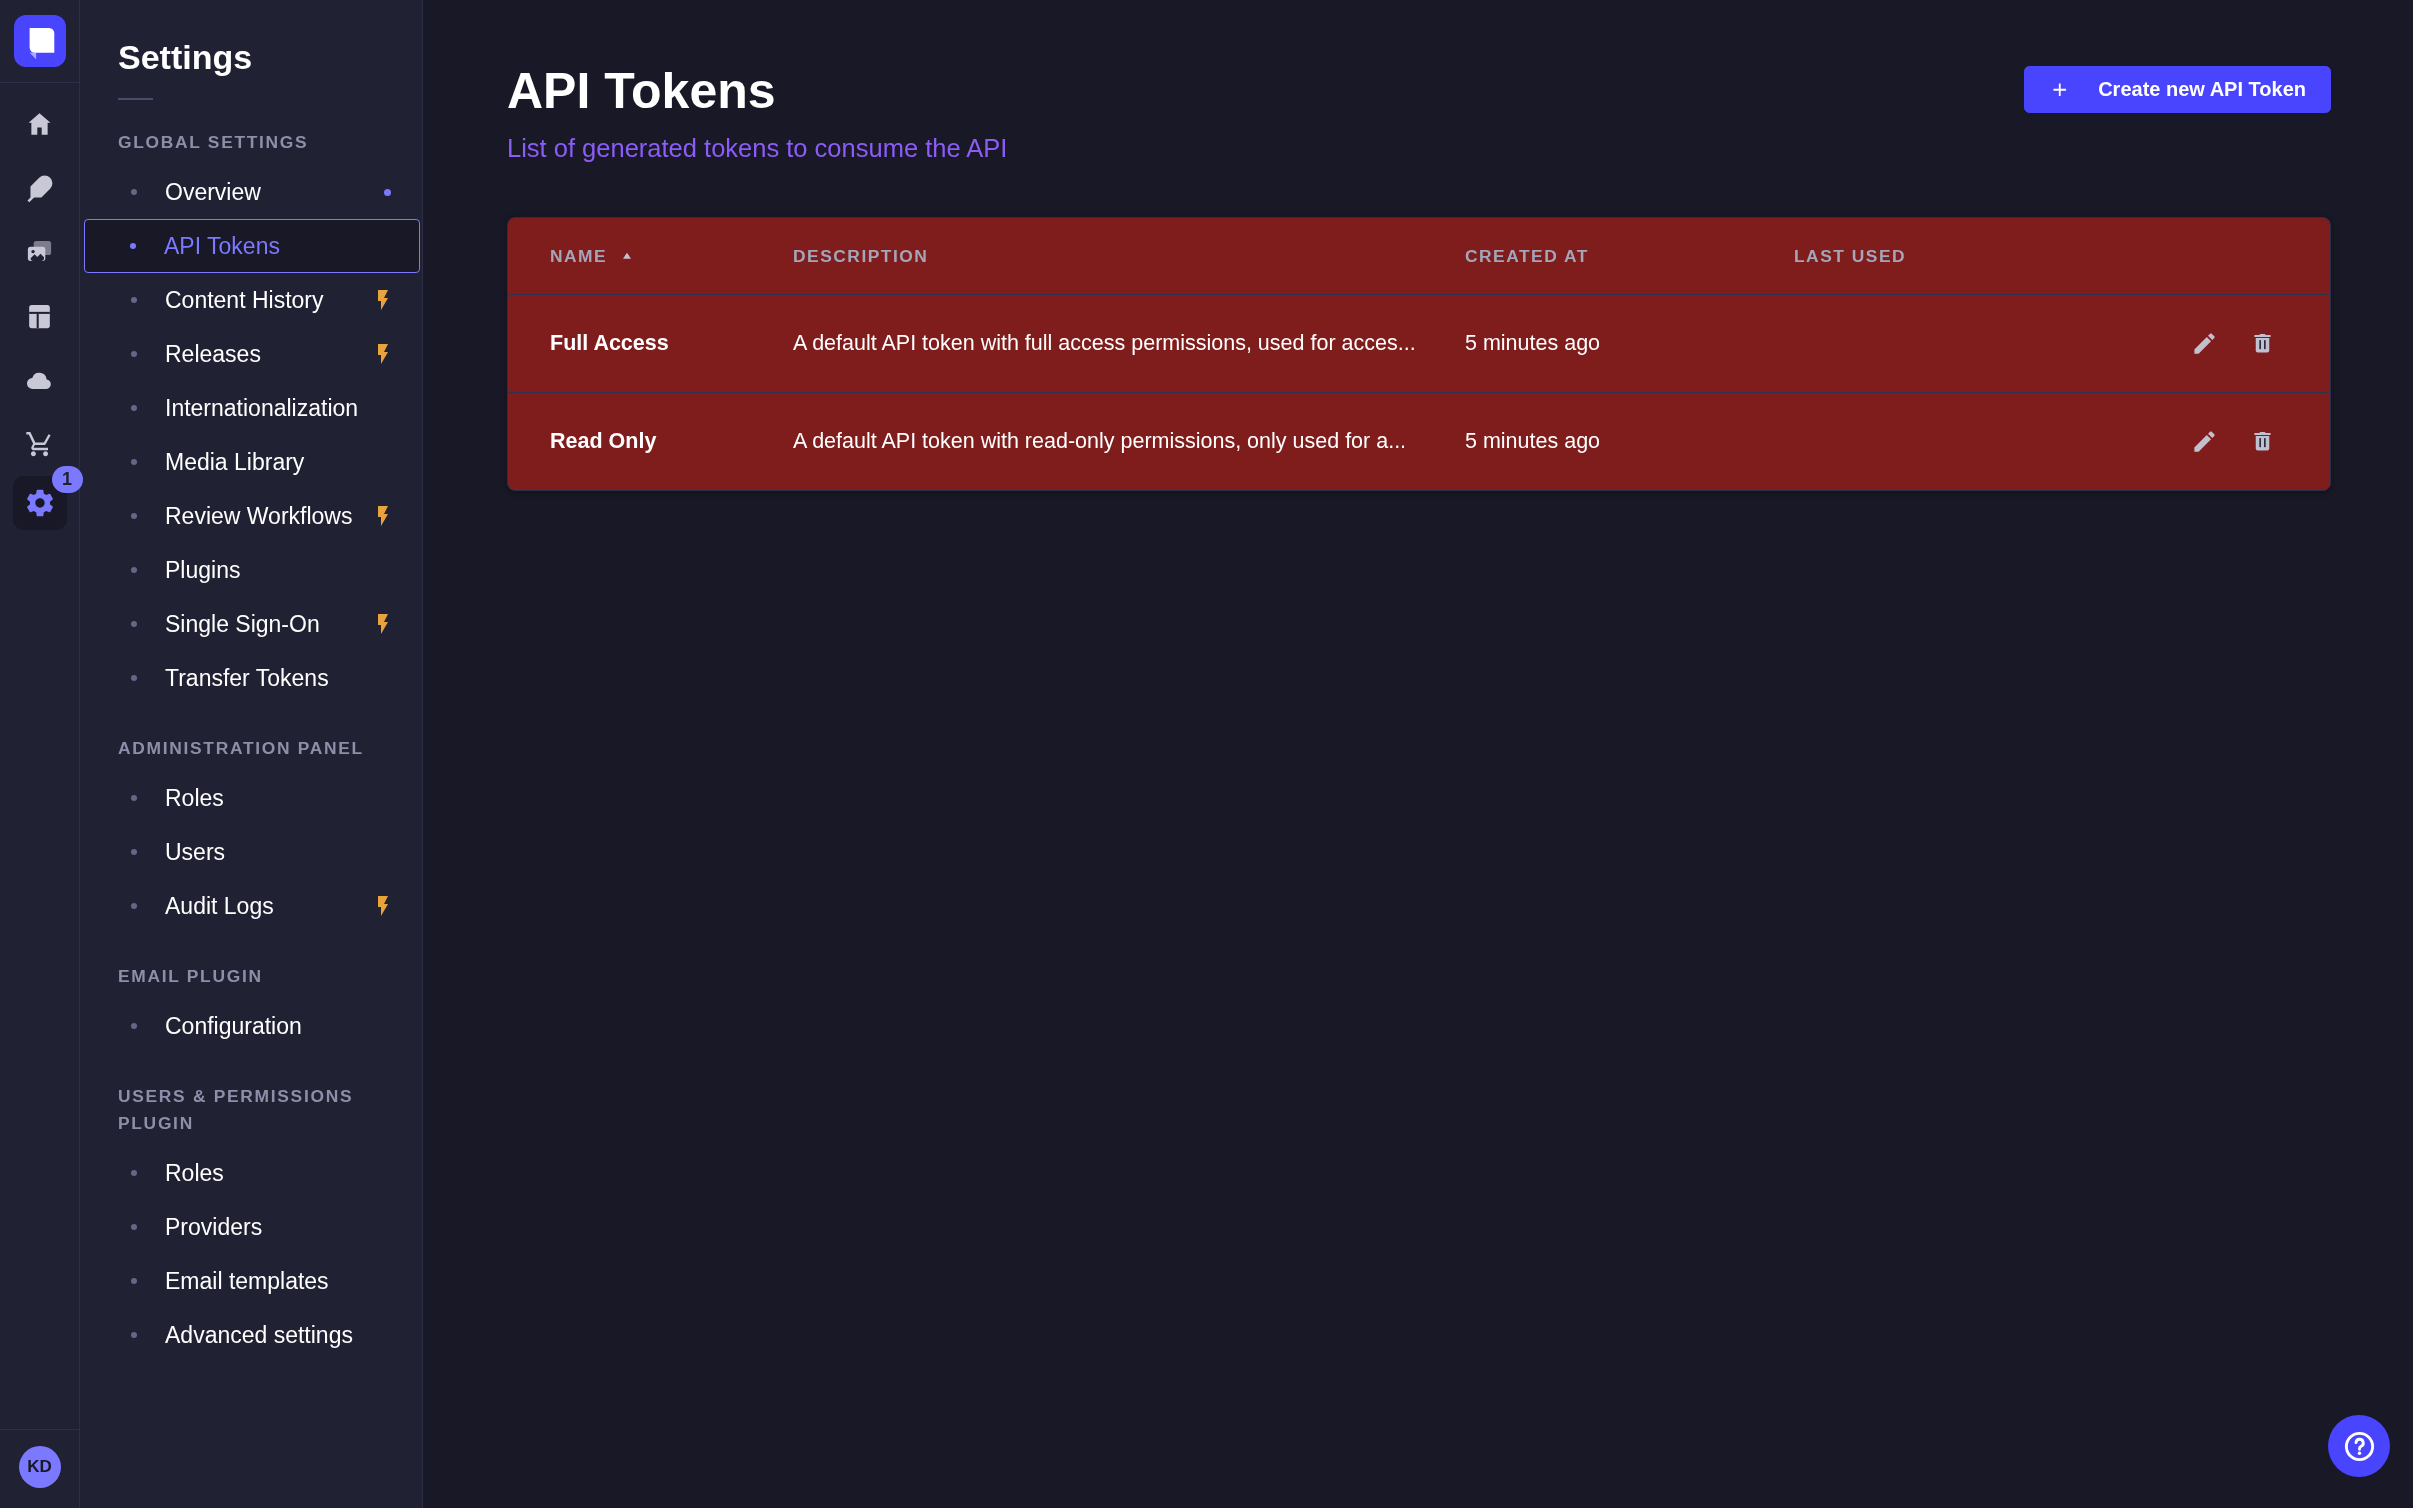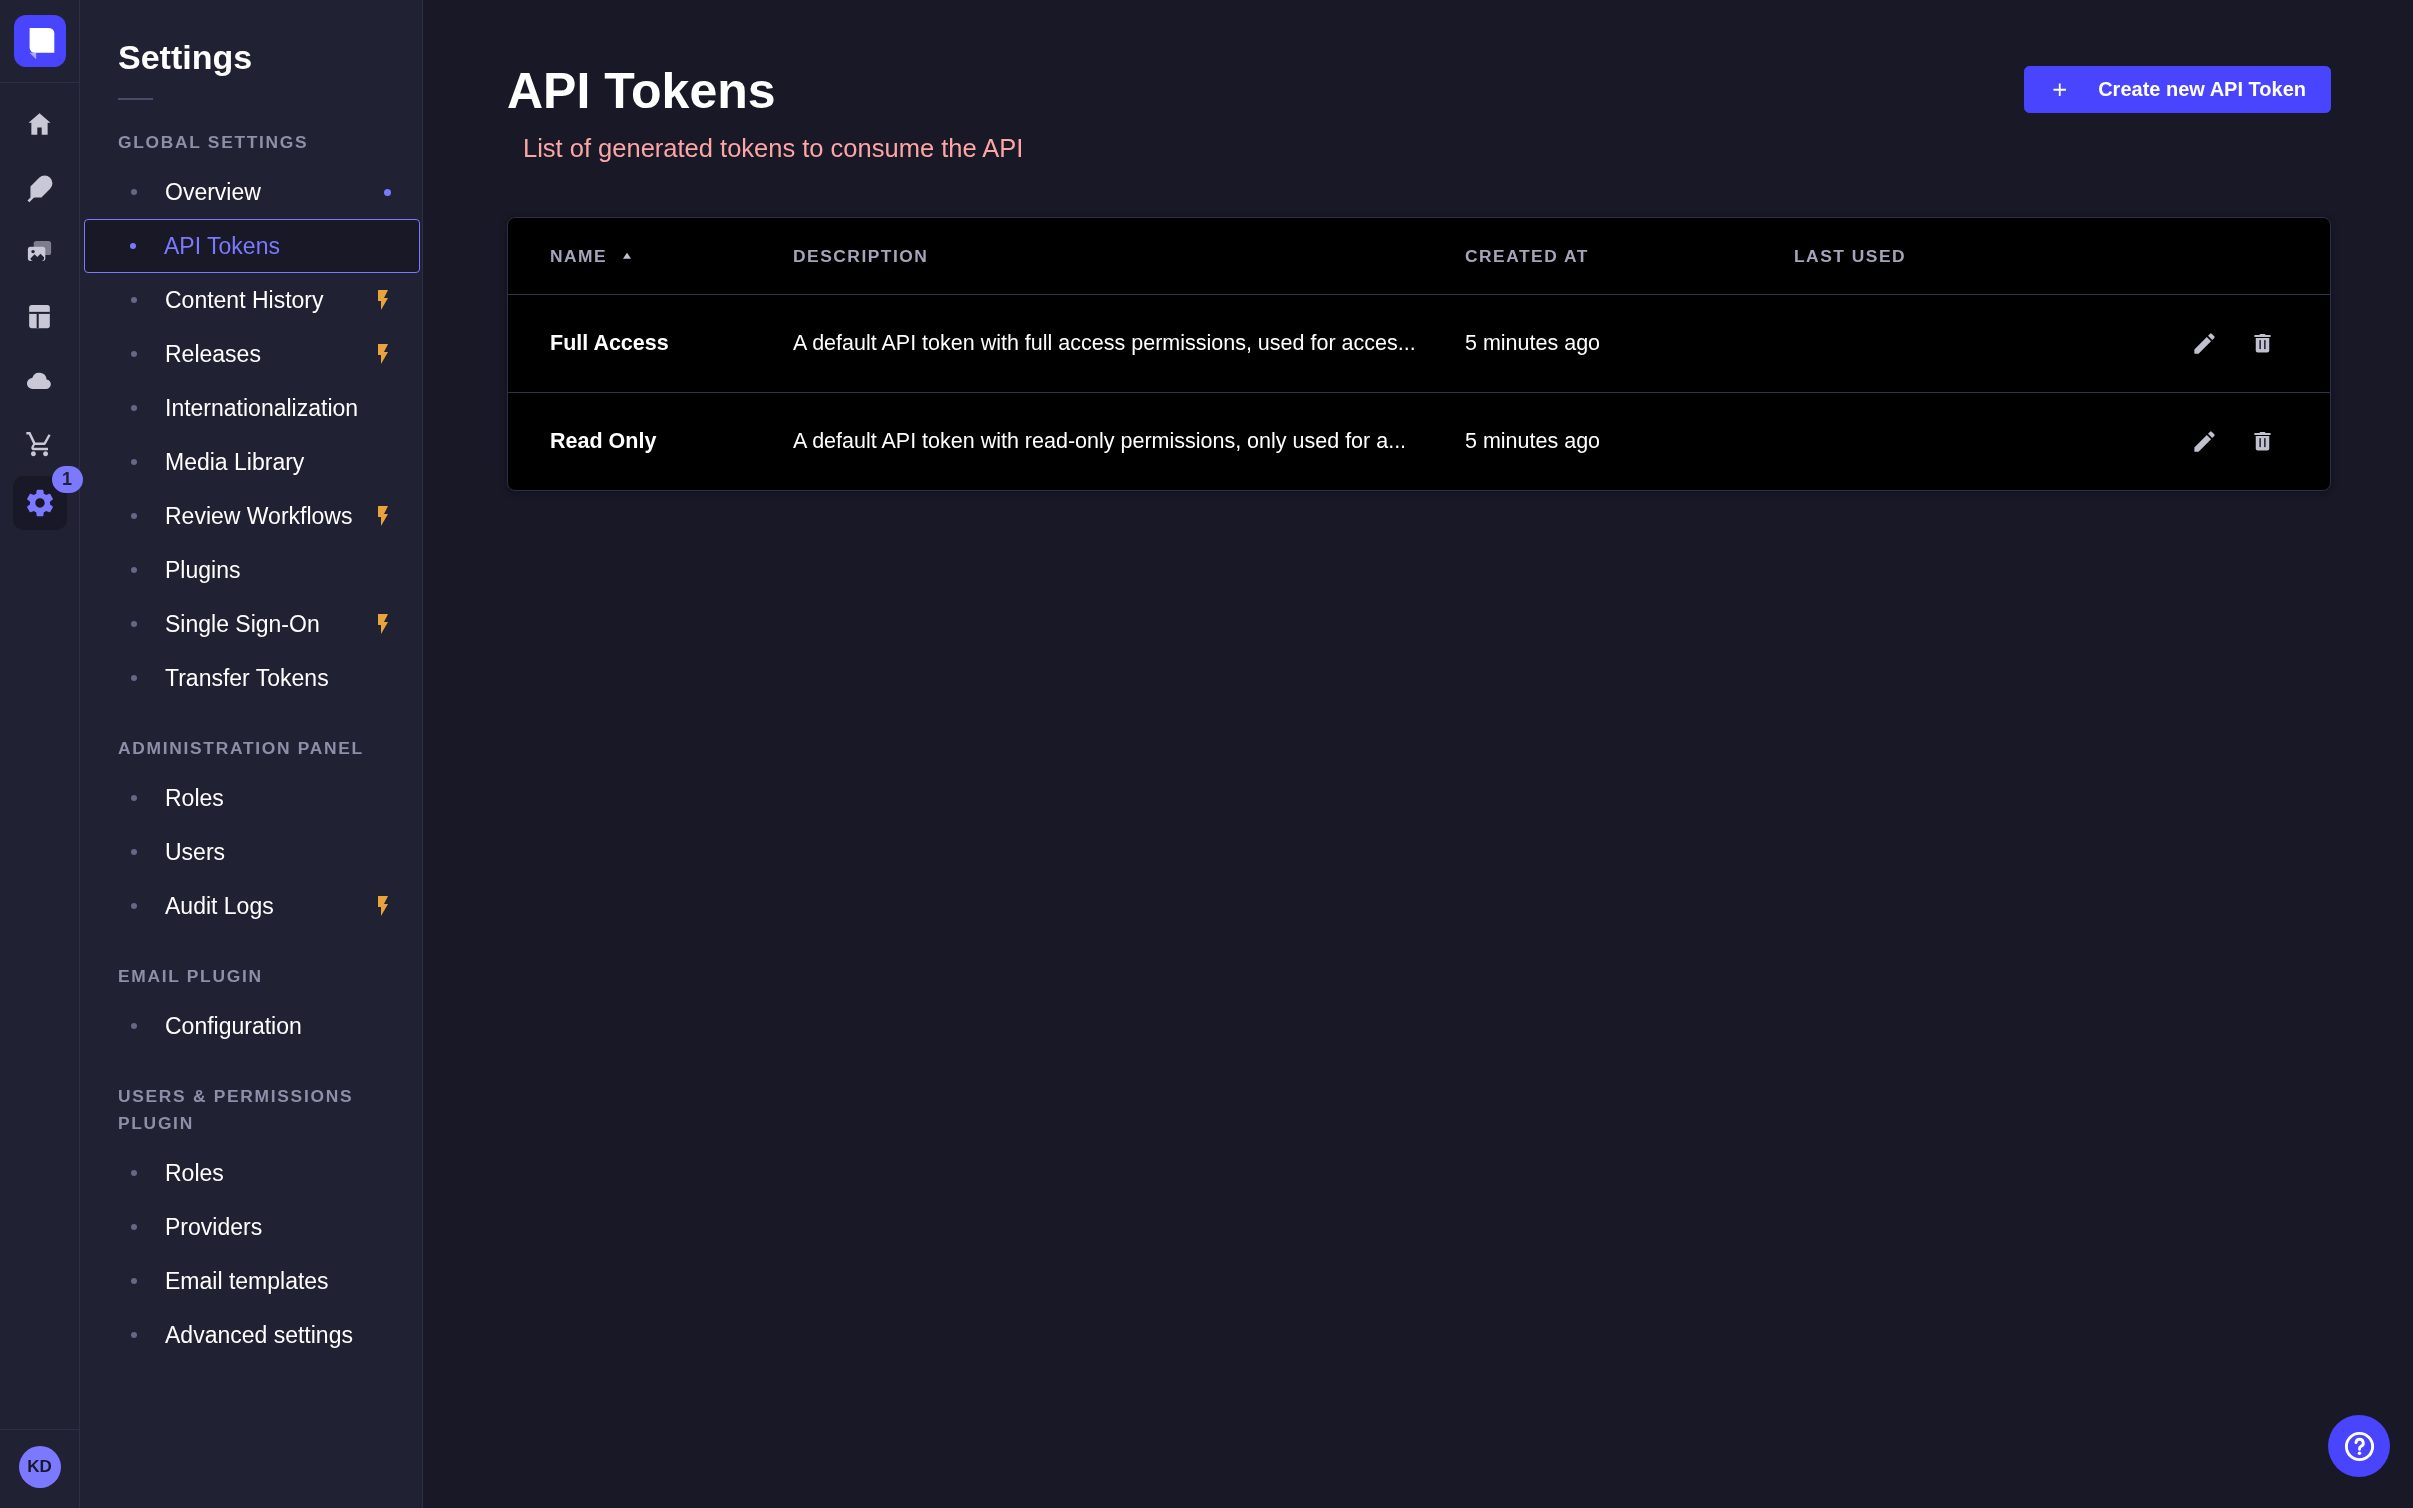--- a/index.html
+++ b/index.html
@@ -69,30 +69,30 @@
   .nav-item.selected .nav-bullet { background:#7b79ff; }
   .nav-notif-dot {
     position:absolute; right:31px; width:7.4px; height:7.4px; border-radius:50%; background:#7b79ff;
   }
   .nav-bolt { position:absolute; right:27px; width:24px; height:24px; color:#e8a33d; }
   .nav-bolt svg { width:24px; height:24px; }
   
   .main { flex:1; padding:64px 82px 0 84px; position:relative; }
   .main-header { display:flex; justify-content:space-between; align-items:flex-start; }
   .page-title { font-size:50px; font-weight:bold; line-height:55px; color:#ffffff; }
-  .page-subtitle { margin-top:14.7px; font-size:25.5px; color:#fca5a5; line-height:29.5px;margin-left:16px; }
+  .page-subtitle { margin-top:14.7px; font-size:25.5px; color:#8b5cf6; line-height:29.5px; }
   .create-btn {
     margin-top:2px; height:47px; background:#4945ff; border:0.7px solid #4945ff; border-radius:5.4px;
     color:#ffffff; font-size:20px; font-weight:600; font-family:"Liberation Sans", sans-serif;
     display:flex; align-items:center; gap:28px; padding:0 24px; cursor:pointer;
   }
   .create-btn svg { width:21.5px; height:21.5px; }
   
   .card {
-    margin-top:54px; background:#000000; border:0.7px solid #2e2e48; border-radius:8px;
+    margin-top:54px; background:#7f1d1d; border:0.7px solid #2e2e48; border-radius:8px;
     overflow:hidden; box-shadow:0 1.3px 6.7px rgba(0,0,0,0.25);
   }
   .tgrid { display:grid; grid-template-columns:285px 672px 329px 1fr 174px; align-items:center; }
   .thead { height:76px; }
   .th {
     font-size:17.4px; font-weight:bold; letter-spacing:1.5px; color:#a5a5ba;
     display:flex; align-items:center;
   }
   .th:first-child, .td:first-child { padding-left:42px; }
   .sort-tri { width:16px; height:16px; margin-left:12px; color:#c0c0cf; }

